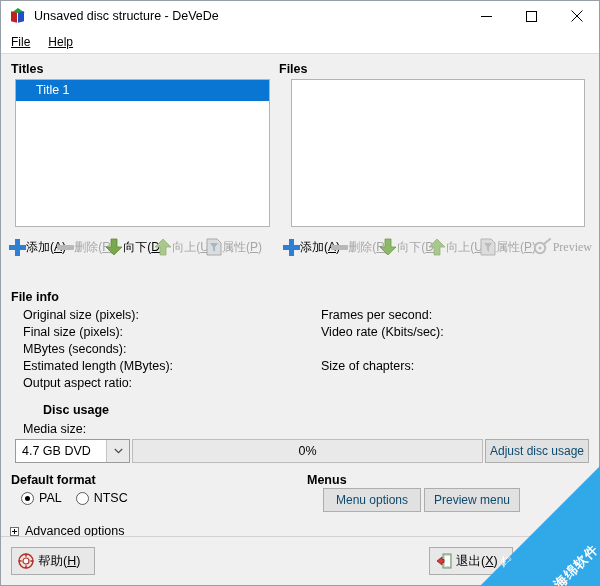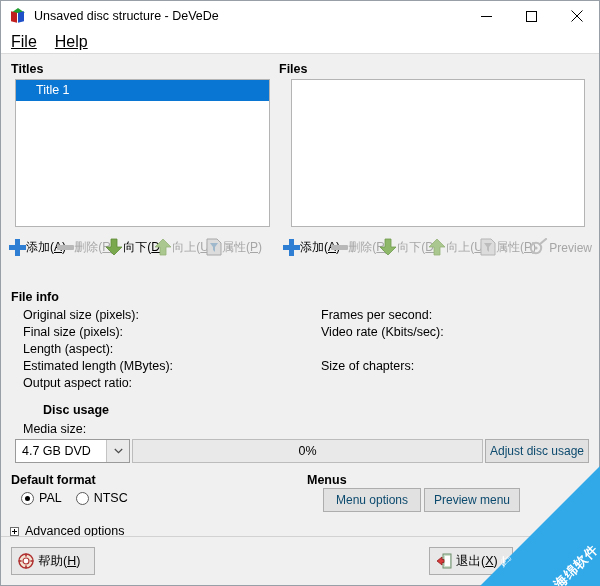--- a/index.html
+++ b/index.html
@@ -82,21 +82,21 @@
   .menubar {
     height: 22px;
     background: #ffffff;
     display: flex;
     align-items: center;
     padding-left: 8px;
     flex: 0 0 auto;
     border-bottom: 1px solid #dcdcdc;
   }
   .menu-item {
-    font-size: 16px;
+    font-size: 12px;
     padding: 2px 8px 2px 2px;
     margin-right: 8px;
     color: #000;
   }
   .menu-item u { text-decoration: underline; }
 
   
   .content {
     flex: 1 1 auto;
     position: relative;
@@ -442,36 +442,36 @@
       </div>
       <div class="tbtn disabled">
         <div class="ico">
             <svg class="ic-doc" viewBox="0 0 16 18">
               <path d="M1 1 H11 L15 5 V17 H1 Z" fill="#dcdcdc" stroke="#b4b4b4" stroke-width="1"></path>
               <path d="M4 5 H12 L9 9 V14 L7 12 V9 Z" fill="#bcbcbc"></path>
             </svg>
           </div>
         <div class="cap"><span>属性(</span><u>P</u><span>)</span></div>
       </div>
-      <div class="tbtn disabled" style="width:56px;">
+      <div class="tbtn disabled" style="width:56px;font-family:Liberation Serif, serif;">
         <div class="ico">
             <svg class="ic-prev" viewBox="0 0 20 18">
               <circle cx="7" cy="10" r="5.2" fill="none" stroke="#bdbdbd" stroke-width="2"></circle>
               <circle cx="7" cy="10" r="1.6" fill="#bdbdbd"></circle>
               <path d="M11 6 L17 1" stroke="#bdbdbd" stroke-width="2.2" stroke-linecap="round"></path>
             </svg>
           </div>
         <div class="cap">Preview</div>
       </div>
     </div>
 
     <div class="grouphead" style="left:10px; top:236px;">File info</div>
     <div class="label" style="left:22px; top:254px;">Original size (pixels):</div>
     <div class="label" style="left:22px; top:271px;">Final size (pixels):</div>
-    <div class="label" style="left:22px; top:288px;">Length (aspect):</div>
+    <div class="label" style="left:22px; top:288px;">MBytes (seconds):</div>
     <div class="label" style="left:22px; top:305px;">Estimated length (MBytes):</div>
     <div class="label" style="left:22px; top:322px;">Output aspect ratio:</div>
 
     <div class="label" style="left:320px; top:254px;">Frames per second:</div>
     <div class="label" style="left:320px; top:271px;">Video rate (Kbits/sec):</div>
     <div class="label" style="left:320px; top:305px;">Size of chapters:</div>
 
     <div class="grouphead" style="left:10px; top:349px;padding-left:32px;">Disc usage</div>
     <div class="label" style="left:22px; top:368px;">Media size:</div>
 

